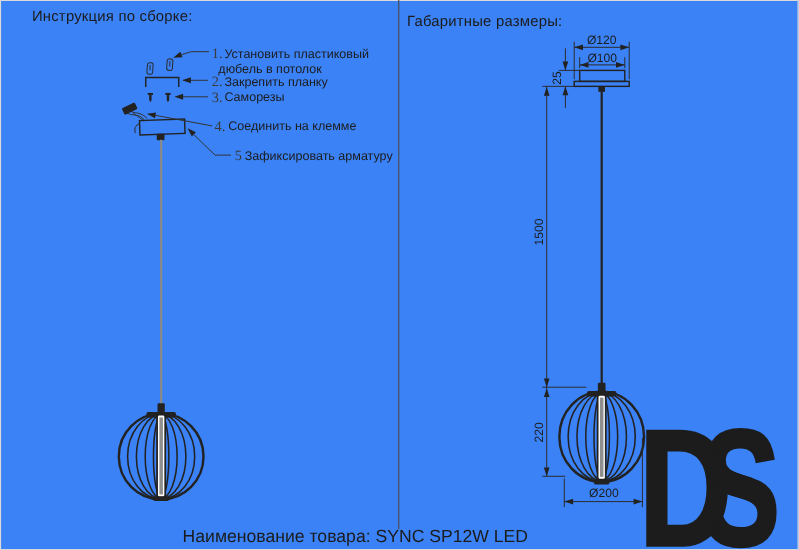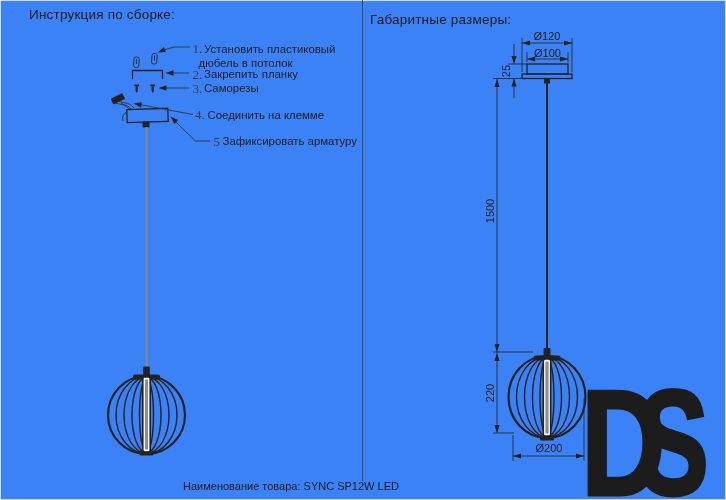--- a/index.html
+++ b/index.html
@@ -9,21 +9,21 @@
     box-shadow:inset 0 0 0 1px #d9d9d9;
   }
   .panel-title{
     position:absolute;font-size:13.5px;color:#1b1b1b;letter-spacing:.2px;
     font-family:"Liberation Sans",sans-serif;
   }
   #left-title{left:29px;top:7px;}
   #right-title{left:370px;top:12px;}
   #divider{position:absolute;left:362px;top:0;width:1px;height:481px;background:#4a4a4a;}
   #footer{
-    position:absolute;left:183px;top:480px;font-size:11px;color:#1b1b1b;
+    position:absolute;left:166px;top:480px;font-size:16px;color:#1b1b1b;
     white-space:nowrap;
     text-align:center;
   }
   svg{position:absolute;left:0;top:0;}
   #logo-svg{left:579px;top:384px;}
   text{font-family:"Liberation Sans",sans-serif;fill:#1c1c1c;}
   .callout-num{font-family:"Liberation Serif",serif;font-size:13px;fill:#3a3a3a;}
   .callout-label{font-size:11.4px;}
   .dim-label{font-size:11px;}
   .draw{stroke:#222;fill:none;stroke-width:1.3;}

